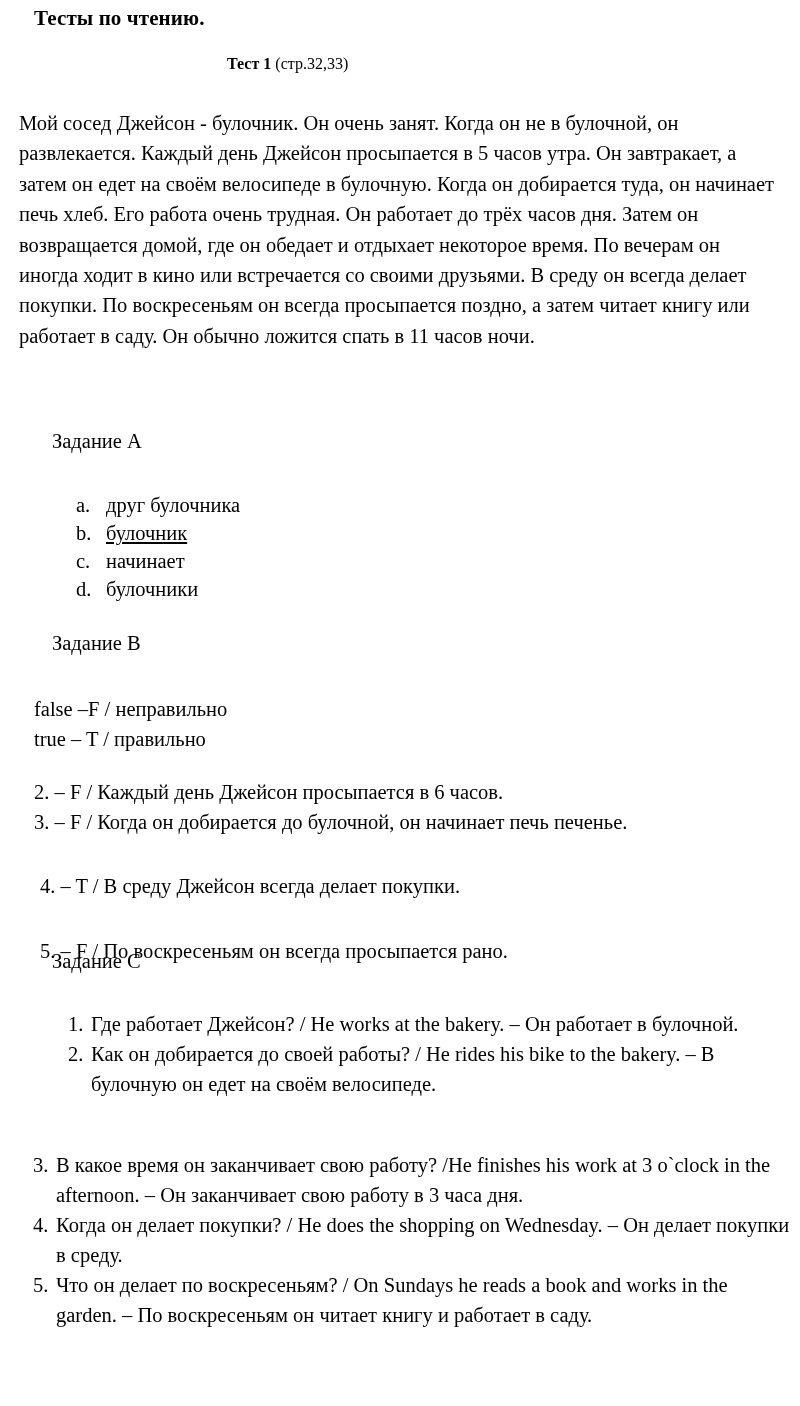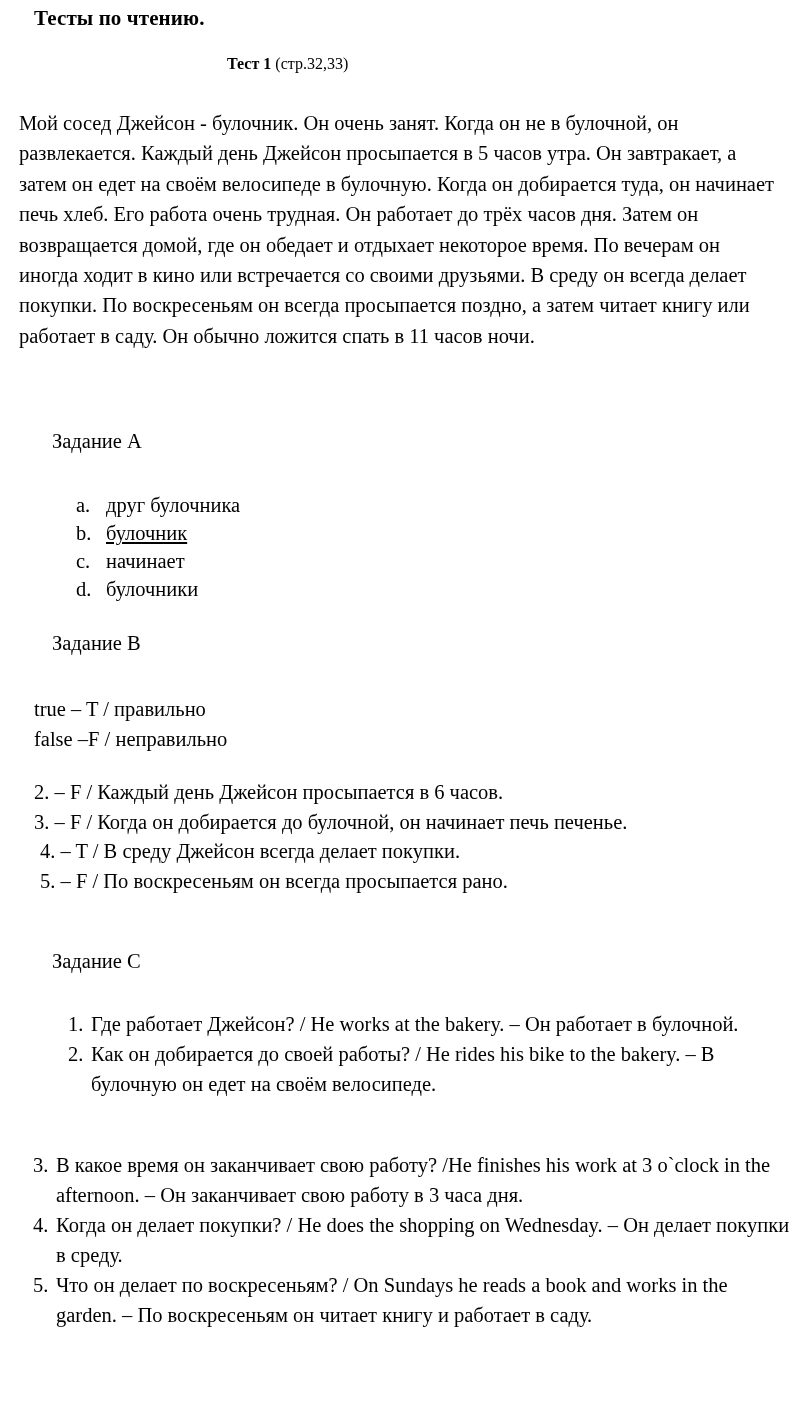--- a/index.html
+++ b/index.html
@@ -112,20 +112,21 @@
     top: 778px;
     width: 756px;
     font-size: 20.5px;
     line-height: 29.5px;
   }
   .tf-row {
     white-space: nowrap;
   }
   .tf-row.indented {
     padding-left: 6px;
+    margin-top: 35px;
   }
 
   
   .qa-list-inner {
     position: absolute;
     left: 68px;
     top: 1009px;
     width: 722px;
     font-size: 20.5px;
     line-height: 30px;
@@ -181,22 +182,22 @@
     </div>
     <div class="alpha-row">
       <span class="alpha-marker">d.</span>
       <span class="alpha-text">булочники</span>
     </div>
   </div>
 
   <div class="section-label" id="label-b">Задание B</div>
 
   <div class="tf-legend">
+    <div>false –F / неправильно</div>
     <div>true – T / правильно</div>
-    <div>false –F / неправильно</div>
   </div>
 
   <div class="tf-list">
     <div class="tf-row">2. – F / Каждый день Джейсон просыпается в 6 часов.</div>
     <div class="tf-row">3. – F / Когда он добирается до булочной, он начинает печь печенье.</div>
     <div class="tf-row indented">4. – T / В среду Джейсон всегда делает покупки.</div>
     <div class="tf-row indented">5. – F / По воскресеньям он всегда просыпается рано.</div>
   </div>
 
   <div class="section-label" id="label-c">Задание C</div>

